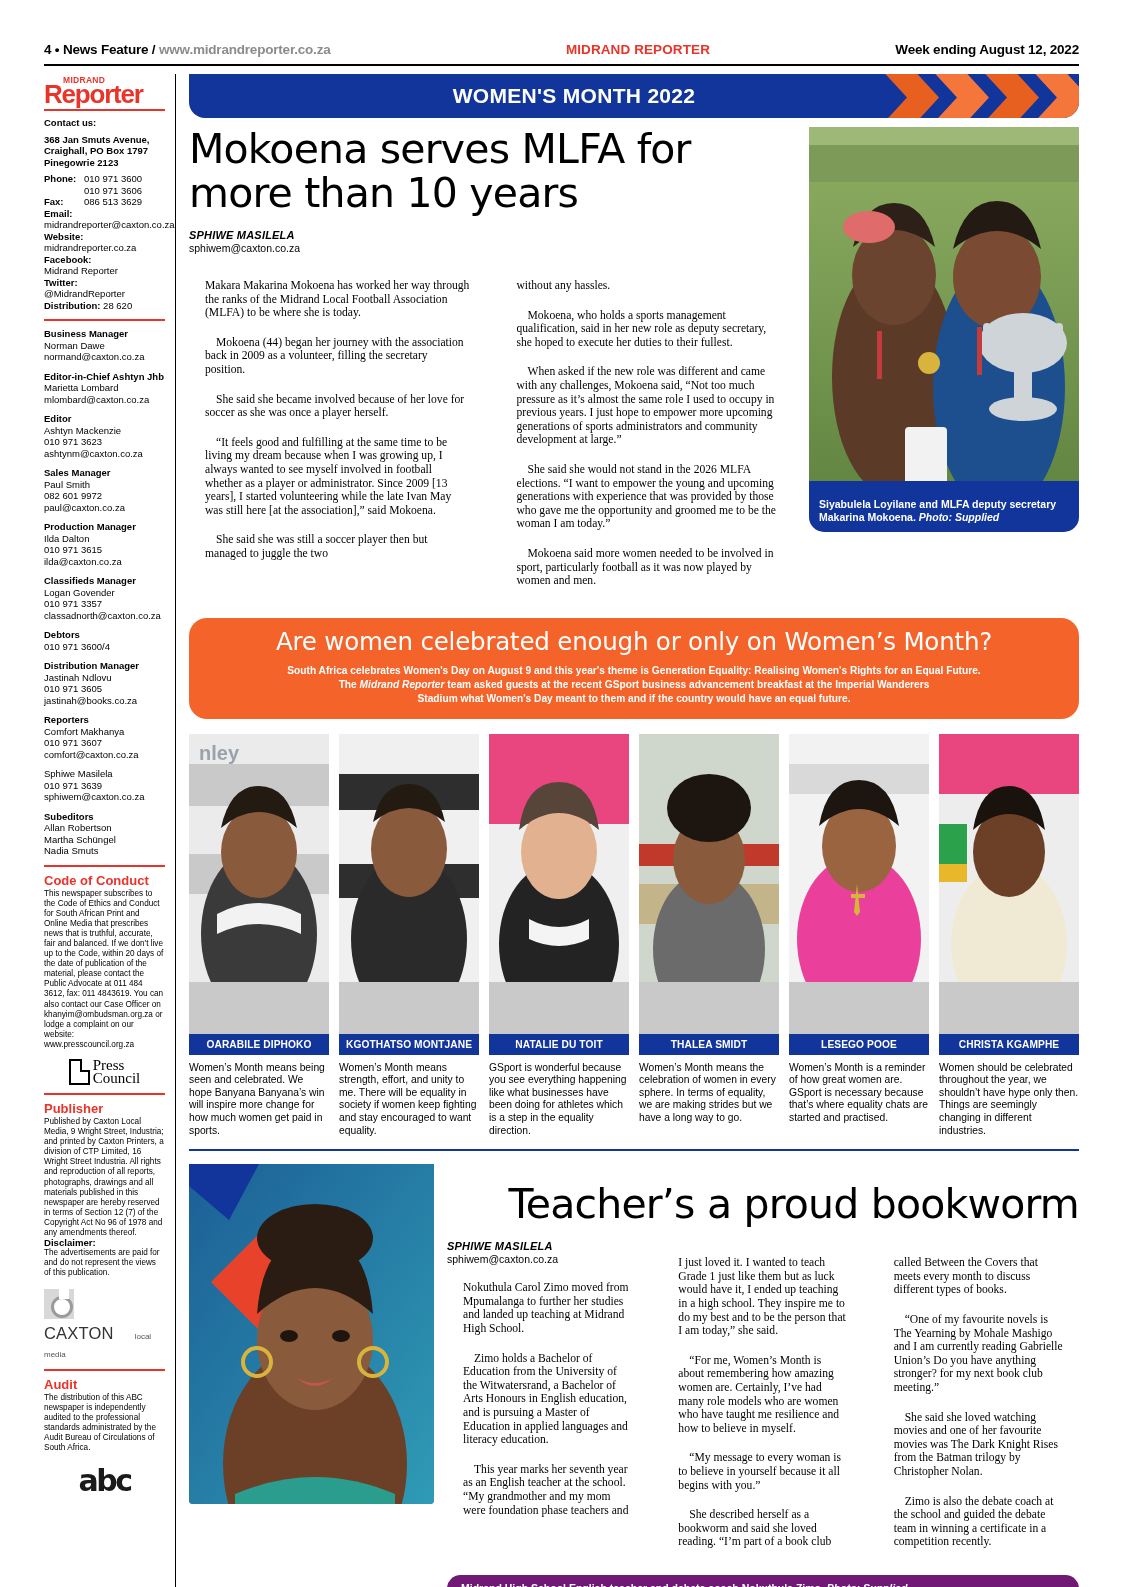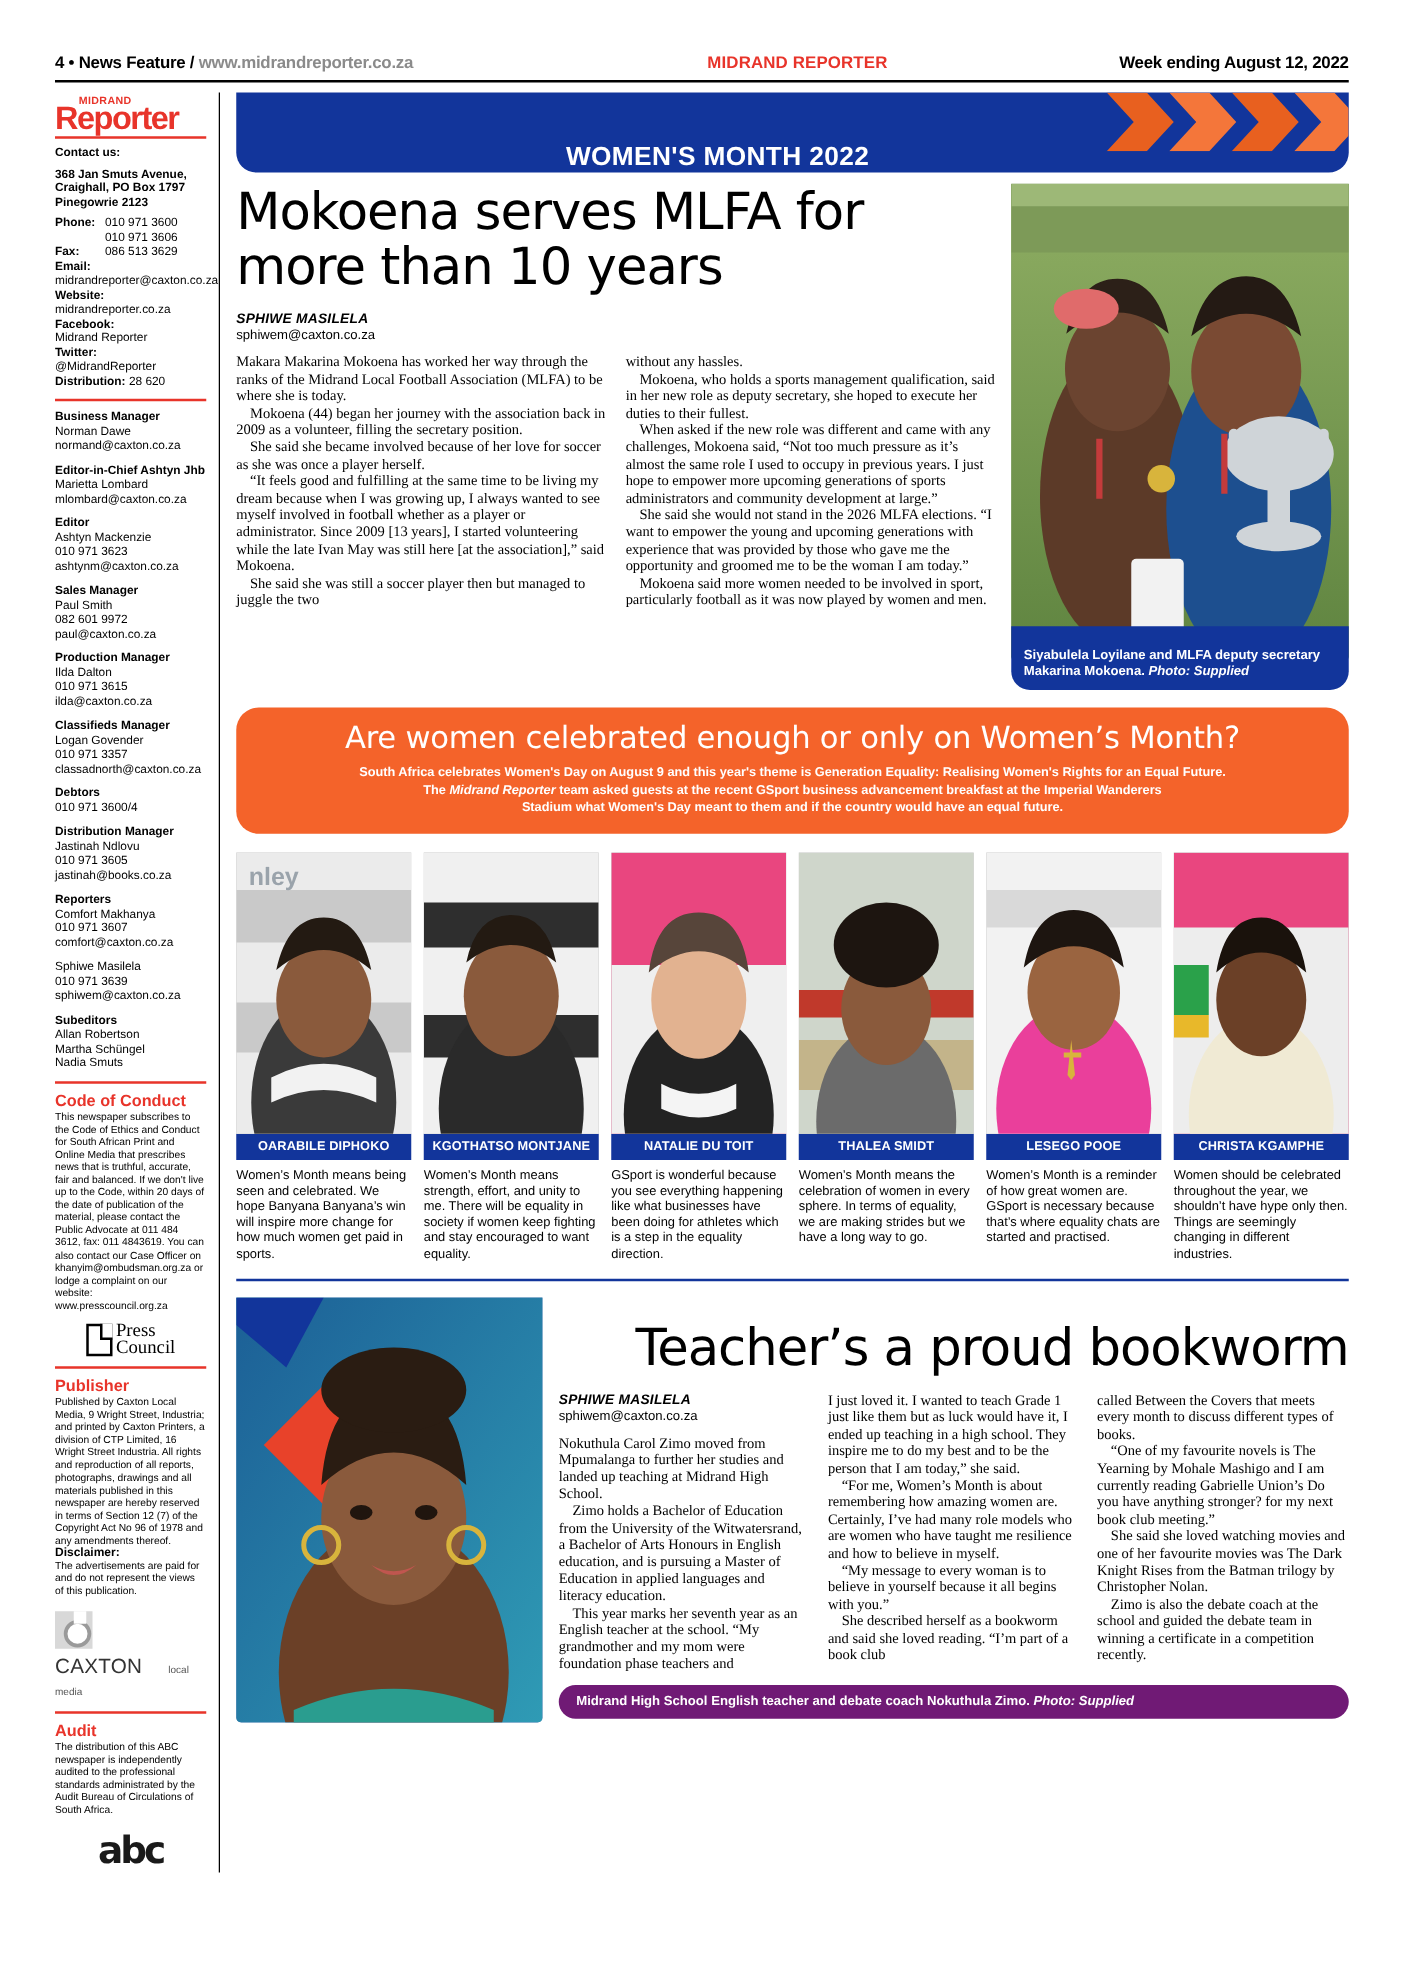--- a/index.html
+++ b/index.html
@@ -167,24 +167,24 @@
     letter-spacing: -2.5px;
     margin-top: 10px;
     color: #1a1a1a;
     font-family: "DejaVu Sans", sans-serif;
   }
 
   
   .blue-banner {
     position: relative;
     background: #12359b;
-    height: 64px;
+    height: 44px;
     border-radius: 0 0 16px 16px;
     display: flex;
-    align-items: flex-end;
+    align-items: center;
     justify-content: center;
     overflow: hidden;
     margin-bottom: 9px;
   }
   .blue-banner .bb-title {
     color: #fff;
     font-size: 21px;
     font-weight: bold;
     letter-spacing: 0.3px;
     z-index: 2;
@@ -217,21 +217,21 @@
   }
   .cols2 { display: flex; gap: 14px; }
   .col { flex: 1 1 0; }
   .bodytext {
     font-family: "Liberation Serif", serif;
     font-size: 11.6px;
     line-height: 13.6px;
     text-align: left;
     margin: 0;
   }
-  .bodytext p { margin: 0; text-indent: 11px; }
+  .bodytext p { margin: 16px; text-indent: 11px; }
   .bodytext p.first { text-indent: 0; }
 
   .photo {
     background: #6e8f4e;
     position: relative;
     overflow: hidden;
   }
   .photo-main { height: 382px; border-radius: 0 0 4px 4px;}
   .cap-blue {
     background: #12359b;
@@ -272,21 +272,21 @@
   .ob-sub i { font-style: italic; }
 
   
   .cards {
     display: flex;
     gap: 10px;
     margin-top: 15px;
   }
   .card { flex: 1 1 0; min-width: 0; }
   .card-photo {
-    height: 225px;
+    height: 300px;
     background: #c9c9c9;
     position: relative;
     overflow: hidden;
   }
   .card-name {
     background: #12359b;
     color: #fff;
     font-size: 10.2px;
     font-weight: bold;
     letter-spacing: 0.1px;

